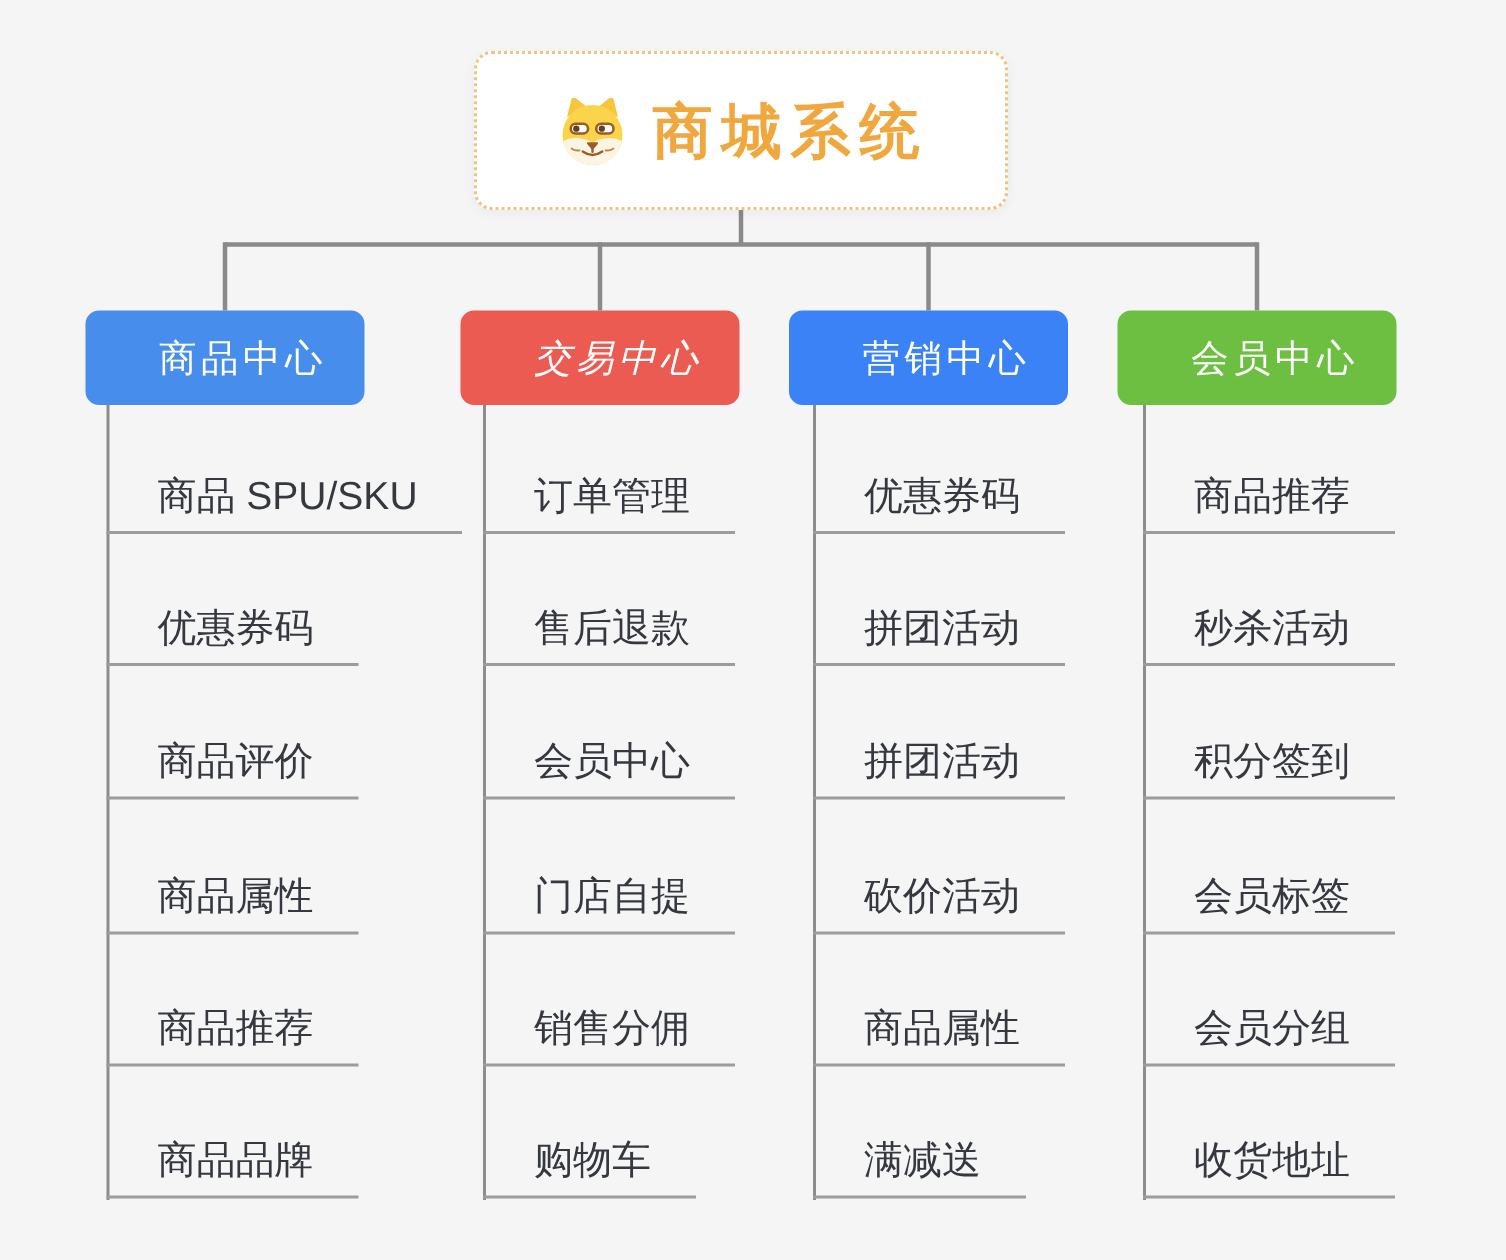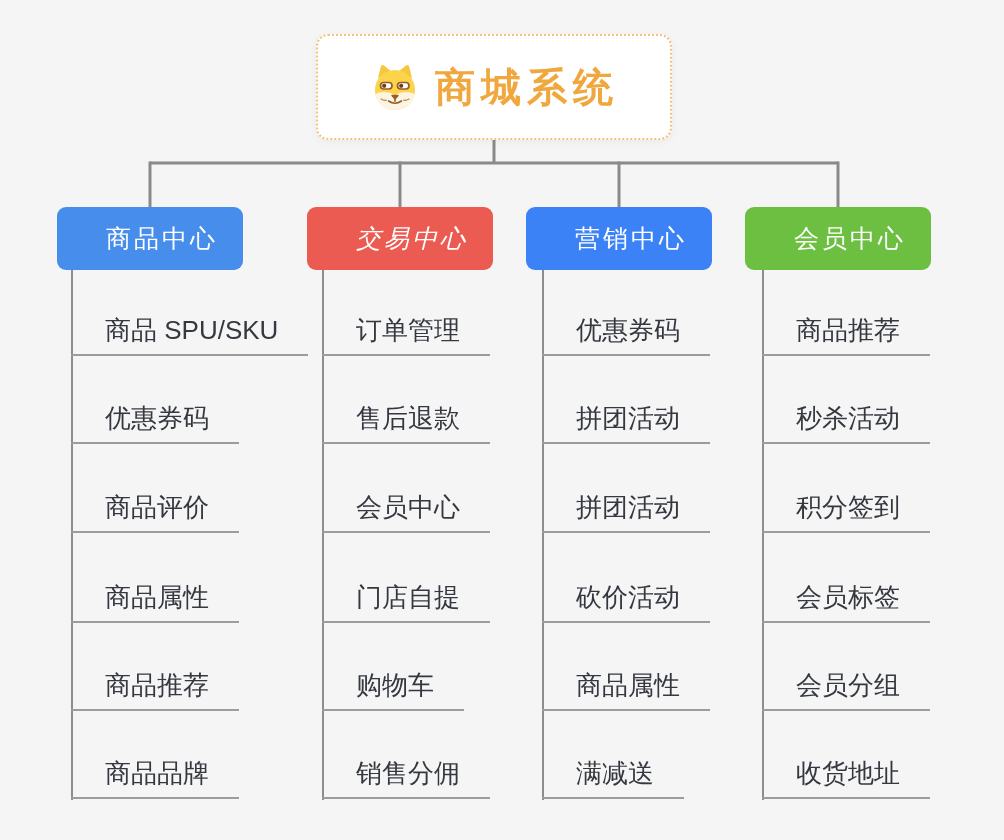--- a/index.html
+++ b/index.html
@@ -115,22 +115,22 @@
     <div class="leaf">商品属性</div>
     <div class="leaf">商品推荐</div>
     <div class="leaf">商品品牌</div>
   </div>
 
   <div class="column c1">
     <div class="leaf">订单管理</div>
     <div class="leaf">售后退款</div>
     <div class="leaf">会员中心</div>
     <div class="leaf">门店自提</div>
+    <div class="leaf">销售分佣</div>
     <div class="leaf">购物车</div>
-    <div class="leaf">销售分佣</div>
   </div>
 
   <div class="column c2">
     <div class="leaf">优惠券码</div>
     <div class="leaf">拼团活动</div>
     <div class="leaf">拼团活动</div>
     <div class="leaf">砍价活动</div>
     <div class="leaf">商品属性</div>
     <div class="leaf">满减送</div>
   </div>

